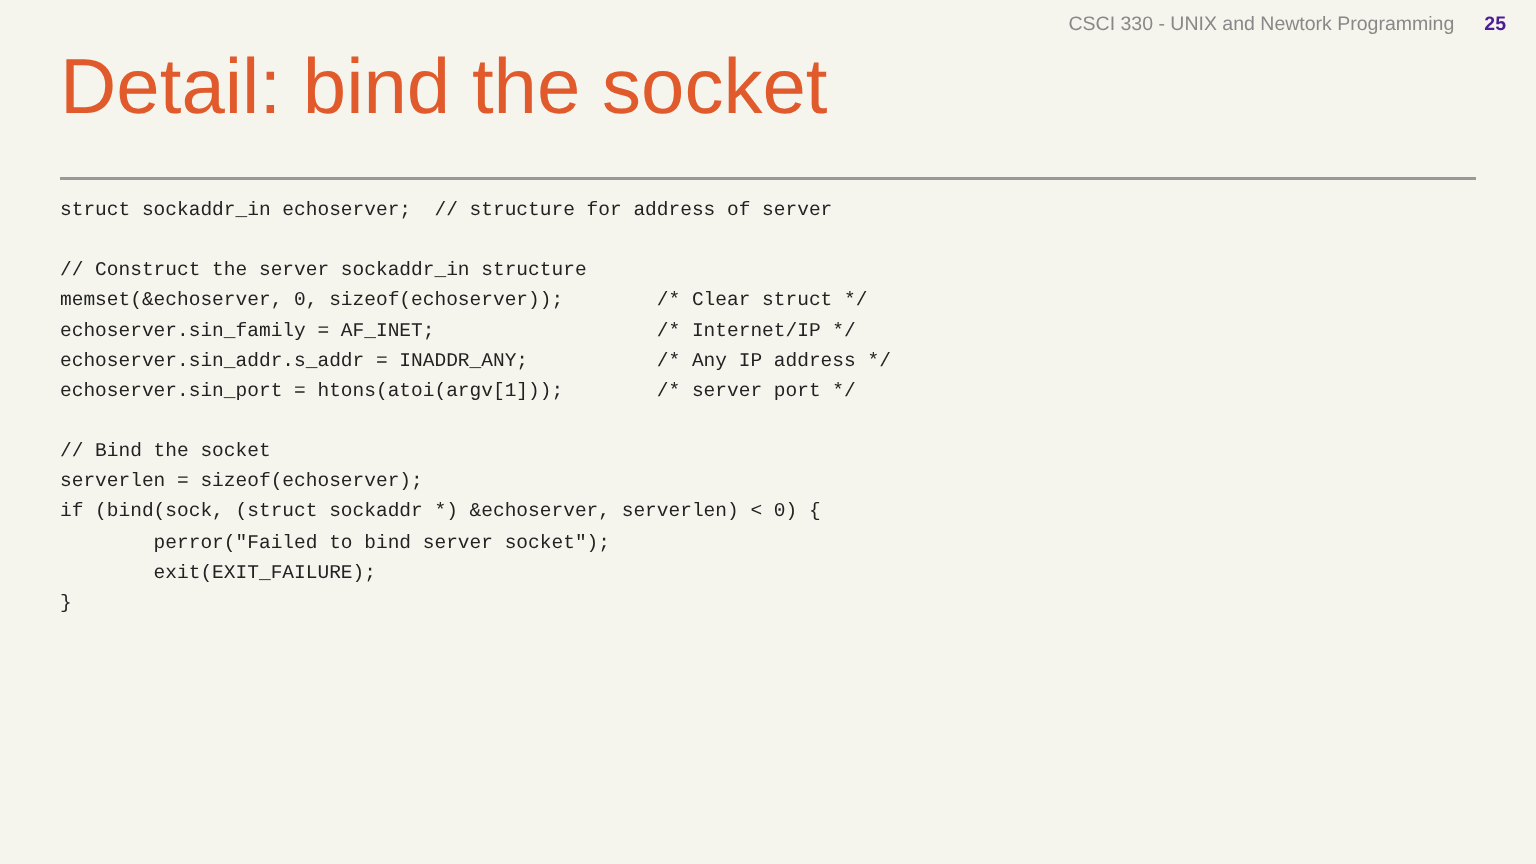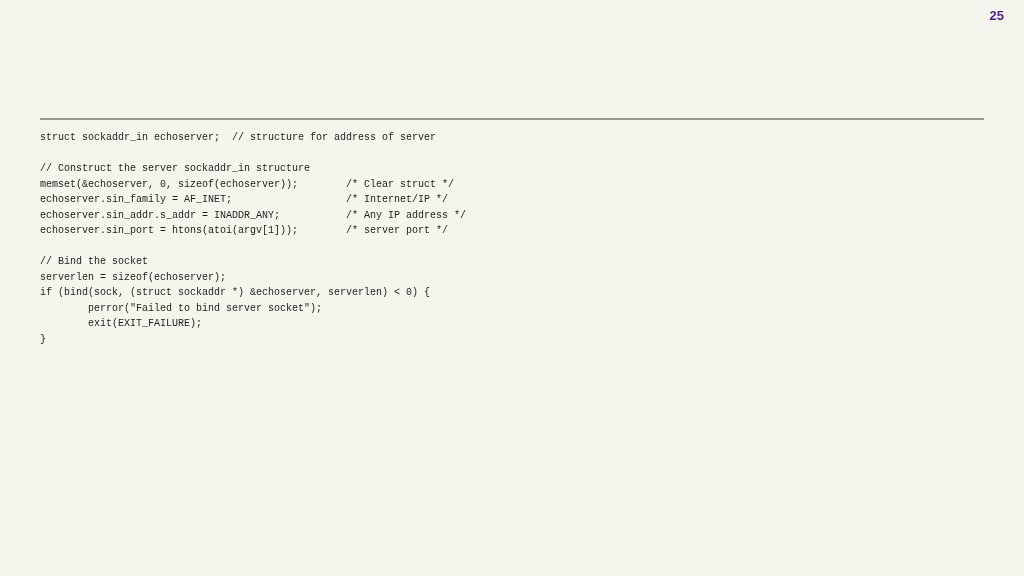--- a/index.html
+++ b/index.html
@@ -68,36 +68,38 @@
       height: 1.5px;
       background-color: #999;
     }
 
     .code-block {
       position: absolute;
       top: 130px;
       left: 40px;
       right: 40px;
       font-family: 'Courier New', Courier, monospace;
-      font-size: 10px;
+      font-size: 13px;
       color: #222;
       line-height: 1.55;
       white-space: pre;
     }
 
   </style>
 </head>
 <body>
 
 <div class="slide-container">
 
   <div class="header-bar">
+    <span class="course-title">CSCI 330 - UNIX and Newtork Programming</span>
     <span class="slide-number">25</span>
   </div>
 
+  <div class="slide-title">Detail: bind the socket</div>
 
   <div class="divider"></div>
 
   <div class="code-block" id="code-output">struct sockaddr_in echoserver;  // structure for address of server
 
 // Construct the server sockaddr_in structure
 memset(&amp;echoserver, 0, sizeof(echoserver));        /* Clear struct */
 echoserver.sin_family = AF_INET;                   /* Internet/IP */
 echoserver.sin_addr.s_addr = INADDR_ANY;           /* Any IP address */
 echoserver.sin_port = htons(atoi(argv[1]));        /* server port */

